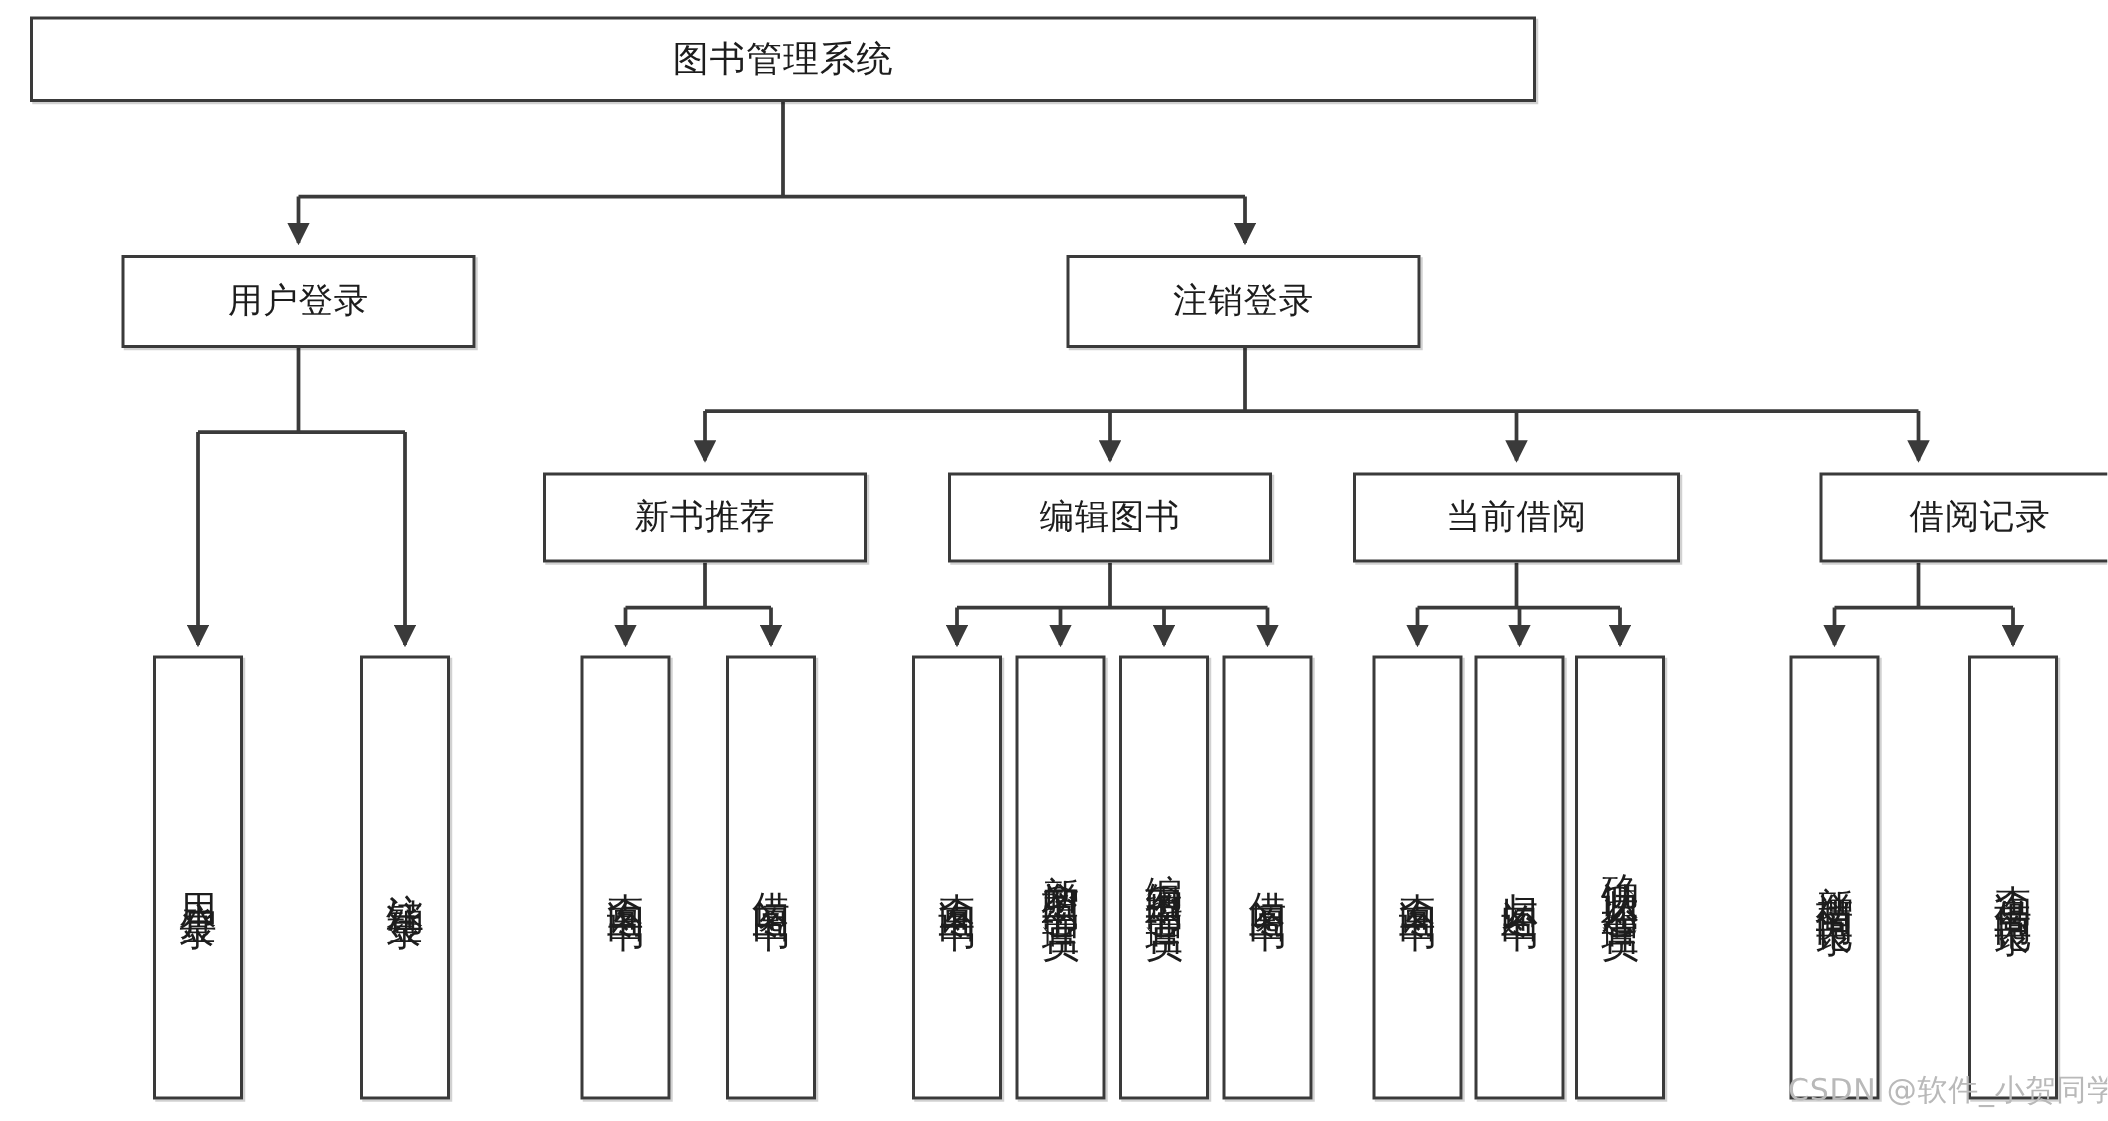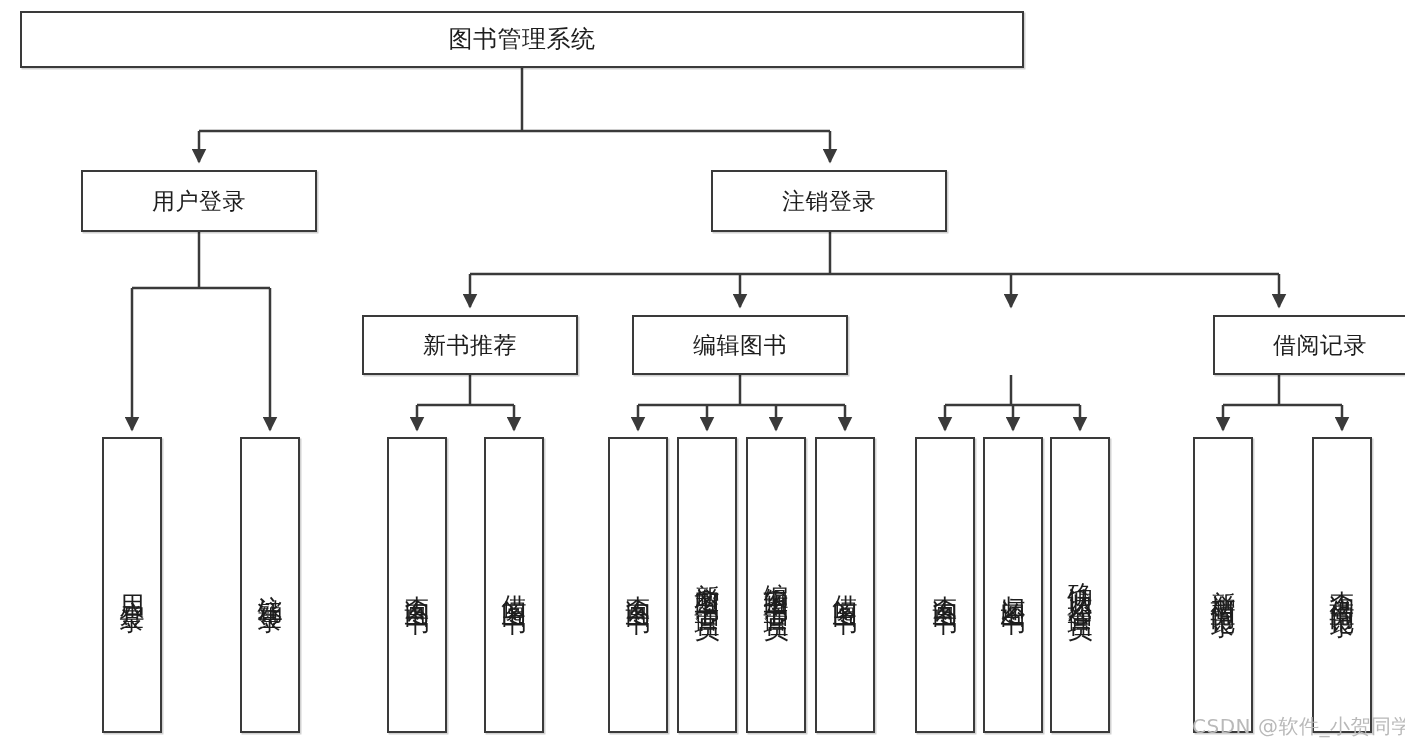--- a/index.html
+++ b/index.html
@@ -135,26 +135,29 @@
     <span class="lbl">图书管理系统</span>
   </div>
 
   <div class="node h" style="left:81px; top:170px; width:236px; height:62px;">
     <span class="lbl">用户登录</span>
   </div>
   <div class="node h" style="left:711px; top:170px; width:236px; height:62px;">
     <span class="lbl">注销登录</span>
   </div>
 
-  <div class="node h" style="left:362px; top:315px; width:216px; height:60px;">
+  <div class="node h" style="left:362px; top:315px; width:216px; height:60px;font-family:Liberation Serif, serif;">
     <span class="lbl">新书推荐</span>
   </div>
   <div class="node h" style="left:632px; top:315px; width:216px; height:60px;">
     <span class="lbl">编辑图书</span>
   </div>
+  <div class="node h" style="left:902px; top:315px; width:218px; height:60px;">
+    <span class="lbl">当前借阅</span>
+  </div>
   <div class="node h" style="left:1172px; top:315px; width:214px; height:60px;margin-left:41px;">
     <span class="lbl">借阅记录</span>
   </div>
 
   <div class="node v" style="left:102px; top:437px; width:60px; height:296px;">
     <span class="lbl">用户登录</span>
   </div>
   <div class="node v" style="left:240px; top:437px; width:60px; height:296px;">
     <span class="lbl">注销登录</span>
   </div>

